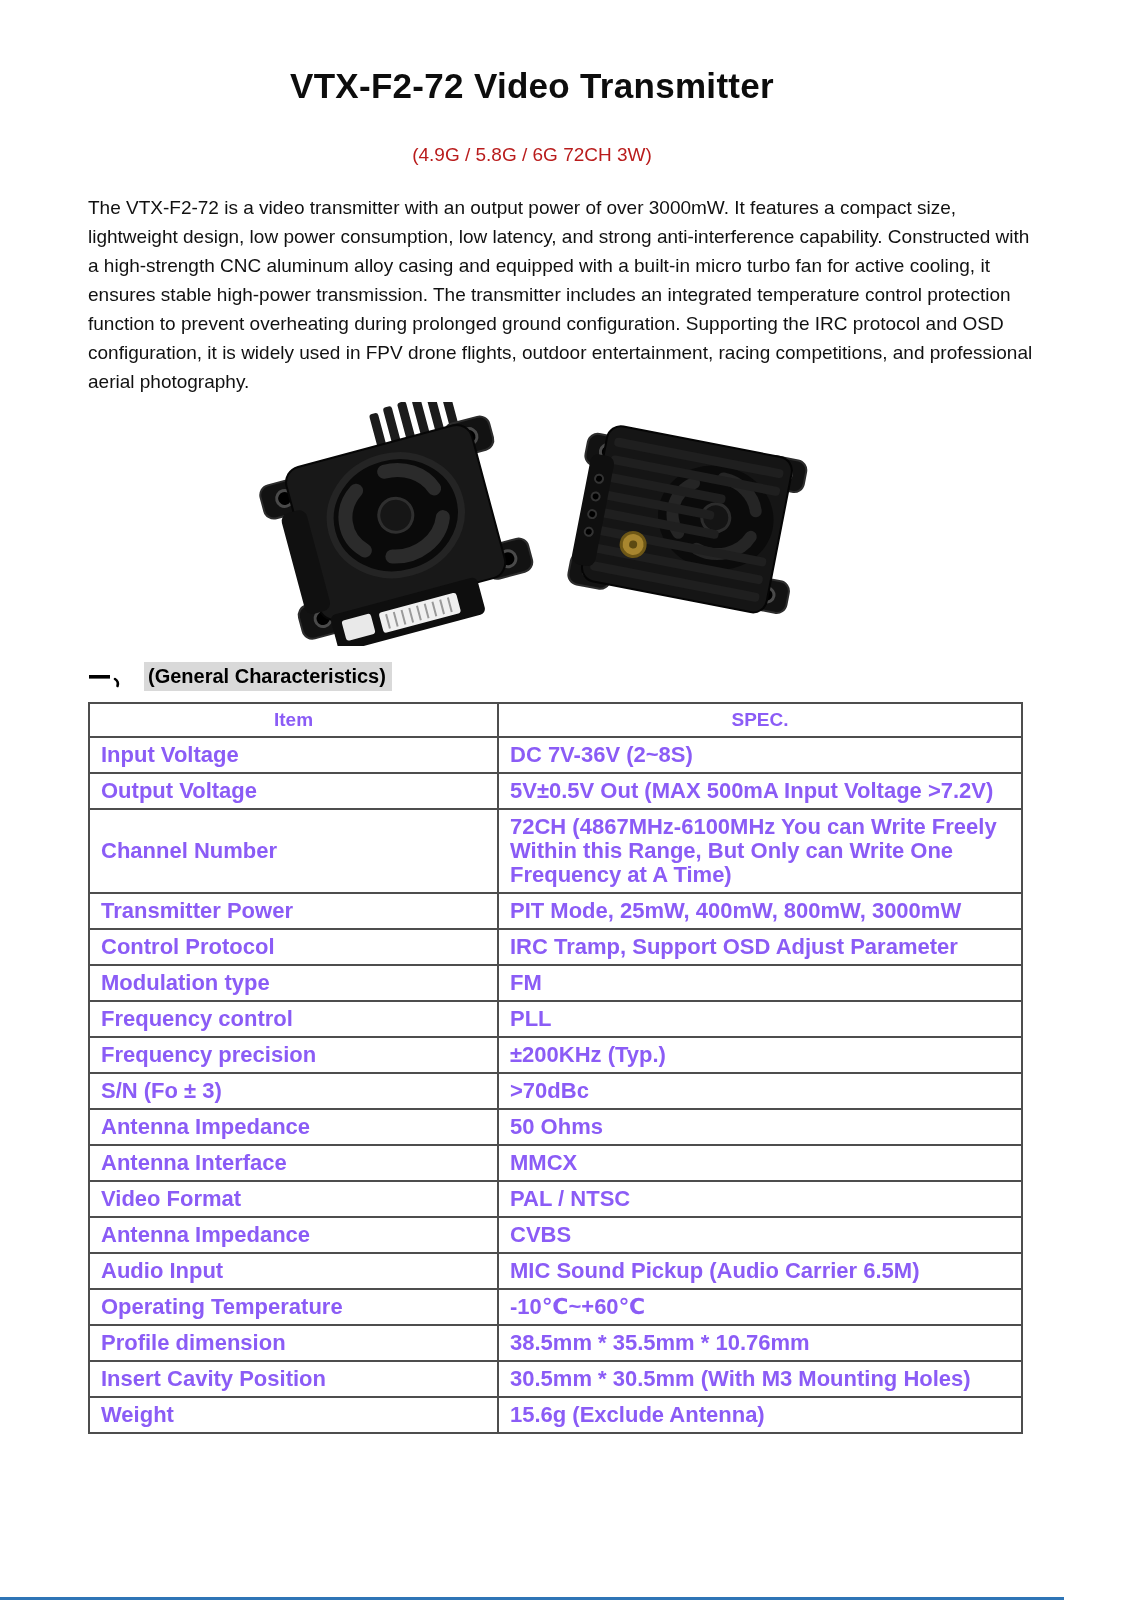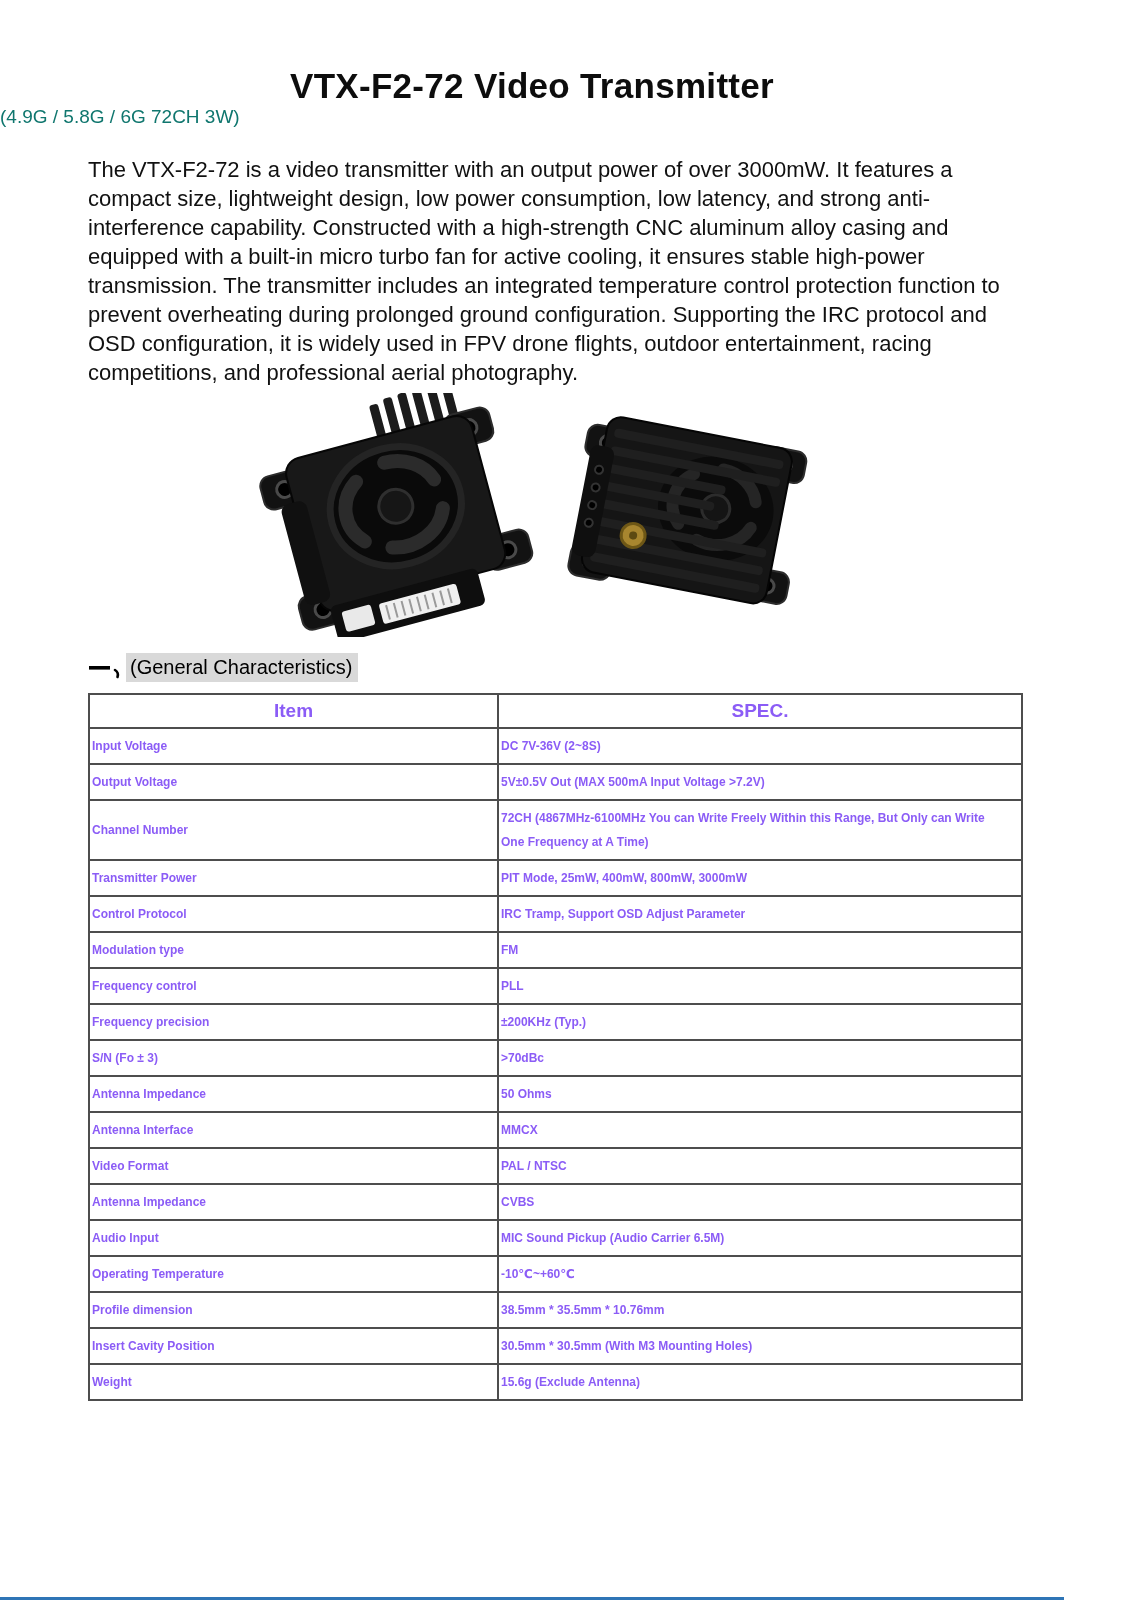--- a/index.html
+++ b/index.html
@@ -13,46 +13,48 @@
   }
   .doc-title {
     padding-top:66px;
     text-align:center;
     font-size:35px;
     font-weight:700;
     letter-spacing:0.3px;
     color:#0d0d0d;
   }
   .doc-subtitle {
+    margin-top:38px;
+    text-align:center;
     font-size:19px;
-    color:#0f766e;
+    color:#b91c1c;
   }
   .description {
     margin:27px 90px 0 88px;
     width:950px;
-    font-size:22px;
+    font-size:19px;
     line-height:29px;
     color:#111;
     text-align:left;
   }
   .images-row {
     margin-top:6px;
     height:244px;
     display:flex;
     justify-content:center;
     align-items:center;
     gap:14px;
   }
   .section-heading {
     margin:16px 0 0 88px;
     font-size:20px;
-    font-weight:400;
+    font-weight:700;
     display:flex;
     align-items:center;
-    gap:4px;
+    gap:22px;
   }
   .yi-mark { display:inline-block; width:34px; height:22px; }
   .section-heading .highlight {
     background:#d9d9d9;
     padding:3px 6px 3px 4px;
   }
   table.spec {
     border-collapse:collapse;
     table-layout:fixed;
     margin:11px 0 0 88px;
@@ -66,23 +68,23 @@
     color:#8b5cf6;
     box-sizing:border-box;
   }
   table.spec th {
     height:34px;
     font-size:19px;
     text-align:center;
     vertical-align:middle;
   }
   table.spec td {
-    font-size:12px;
+    font-size:22px;
     line-height:24px;
-    padding:5px 10px 5px 2px;
+    padding:5px 10px 5px 11px;
     height:36px;
     vertical-align:middle;
     text-align:left;
   }
   .page-bottom-rule {
     position:absolute;
     left:0; bottom:0;
     width:100%; height:3px;
     background:#2e75b6;
   }

